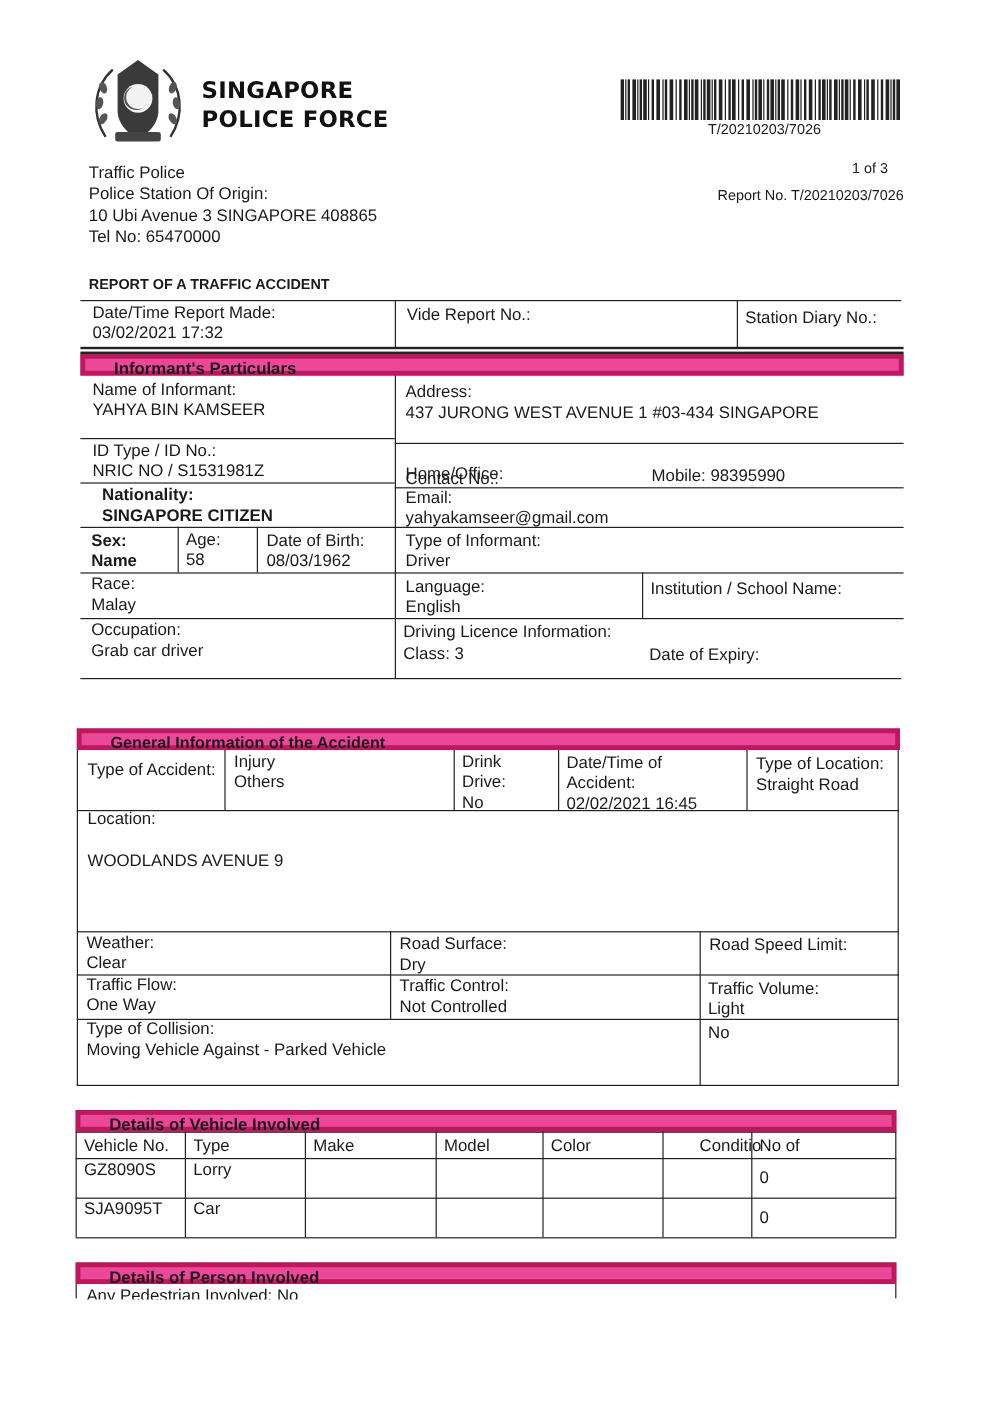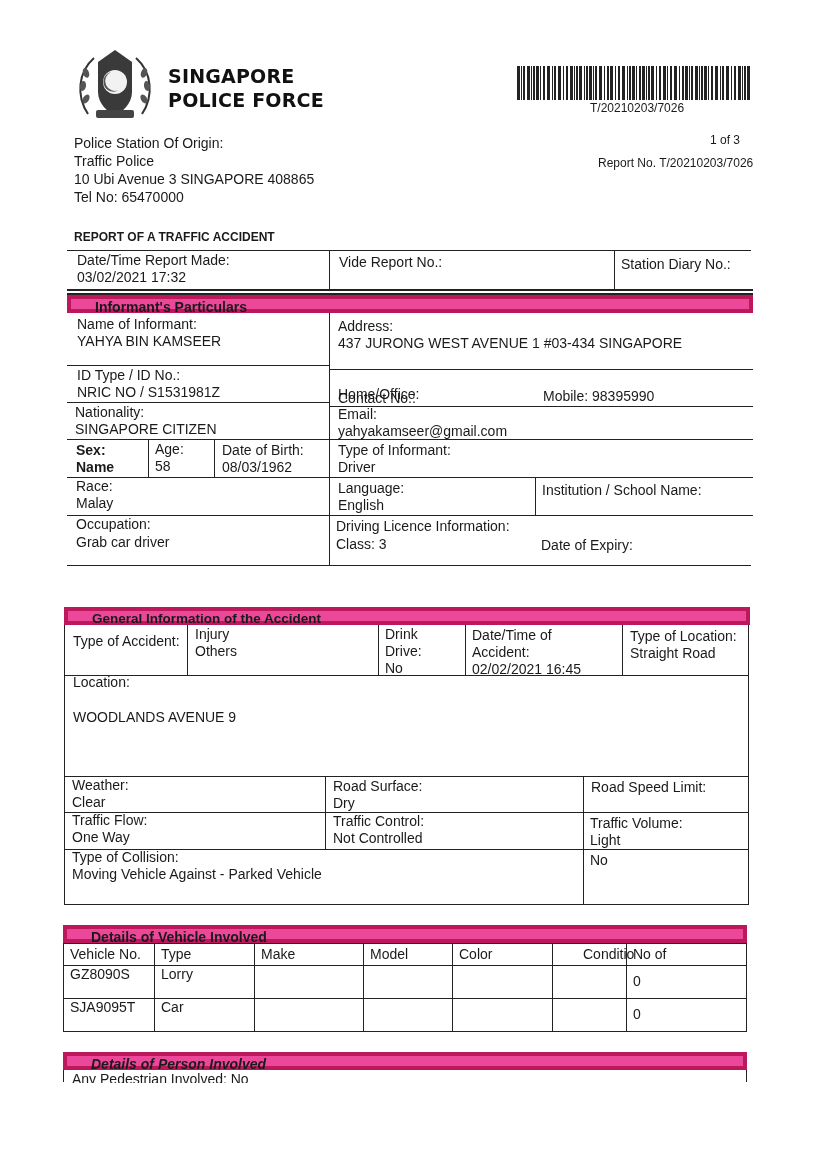--- a/index.html
+++ b/index.html
@@ -112,22 +112,22 @@
     <rect x="214" y="0" width="1" height="34" fill="#222"></rect>
     <rect x="217" y="0" width="2" height="34" fill="#222"></rect>
     <rect x="221" y="0" width="3" height="34" fill="#222"></rect>
     <rect x="225" y="0" width="1" height="34" fill="#222"></rect>
     <rect x="227" y="0" width="2" height="34" fill="#222"></rect>
     <rect x="230" y="0" width="3" height="34" fill="#222"></rect>
   </svg>
 <div id="barcode-text" class="abs">T/20210203/7026</div>
 
 <div id="station" class="abs t14" style="line-height:18px;">
+  <div>Traffic Police</div>
   <div>Police Station Of Origin:</div>
-  <div>Traffic Police</div>
   <div>10 Ubi Avenue 3 SINGAPORE 408865</div>
   <div>Tel No: 65470000</div>
 </div>
 <div id="pagenum" class="abs">1 of 3</div>
 <div id="reportno" class="abs">Report No. T/20210203/7026</div>
 
 <div id="doc-title" class="abs">REPORT OF A TRAFFIC ACCIDENT</div>
 
 <div class="hl" style="left:67px; top:250px; width:684px;"></div>
 <div class="vl" style="left:329px; top:250px; height:40px;"></div>
@@ -159,21 +159,21 @@
 <div class="cell" style="left:77px; top:367px;">
   <div>ID Type / ID No.:</div>
   <div>NRIC NO / S1531981Z</div>
 </div>
 <div class="cell" style="left:338px; top:354px;margin-top:36px;">Contact No.:</div>
 <div class="cell" style="left:338px; top:386px;">Home/Office:</div>
 <div class="cell" style="left:543px; top:388px;">Mobile: 98395990</div>
 <div class="hl" style="left:67px; top:402px; width:262px;"></div>
 <div class="hl" style="left:329px; top:406px; width:424px;"></div>
 
-<div class="cell" style="left:75px; top:404px;">
+<div class="cell" style="left:85px; top:404px;font-weight:bold;">
   <div>Nationality:</div>
   <div>SINGAPORE CITIZEN</div>
 </div>
 <div class="cell" style="left:338px; top:406px;">
   <div>Email:</div>
   <div>yahyakamseer@gmail.com</div>
 </div>
 <div class="hl" style="left:67px; top:439px; width:686px;"></div>
 
 <div class="vl" style="left:148px; top:439px; height:38px;"></div>
@@ -318,18 +318,18 @@
     <div class="cell" style="left:633px; top:973px;">0</div>
     <div class="cell" style="left:70px; top:999px;">SJA9095T</div>
     <div class="cell" style="left:161px; top:999px;">Car</div>
     <div class="cell" style="left:261px; top:999px;"></div>
     <div class="cell" style="left:370px; top:999px;"></div>
     <div class="cell" style="left:459px; top:999px;"></div>
     <div class="cell" style="left:559px; top:999px;"></div>
     <div class="cell" style="left:633px; top:1006px;">0</div>
   </div>
 
-<div class="secbar" style="left:63px; top:1052px; width:684px; height:18px;font-style:italic;">Details of Person Involved</div>
+<div class="secbar" style="left:63px; top:1052px; width:684px; height:18px;">Details of Person Involved</div>
 <div class="vl" style="left:63px; top:1070px; height:12px;"></div>
 <div class="vl" style="left:746px; top:1070px; height:12px;"></div>
 <div class="abs" style="left:72px; top:1070px; width:300px; height:13px; overflow:hidden;">
   <div class="t14" style="position:absolute; top:1px;">Any Pedestrian Involved: No</div>
 </div>
 
 </body></html>

